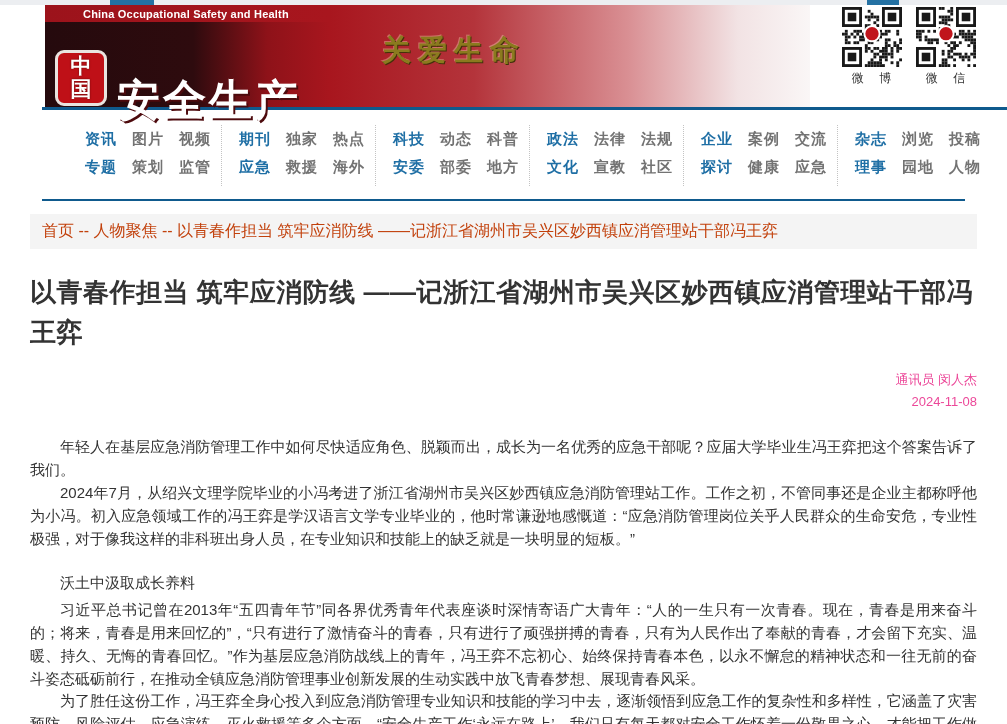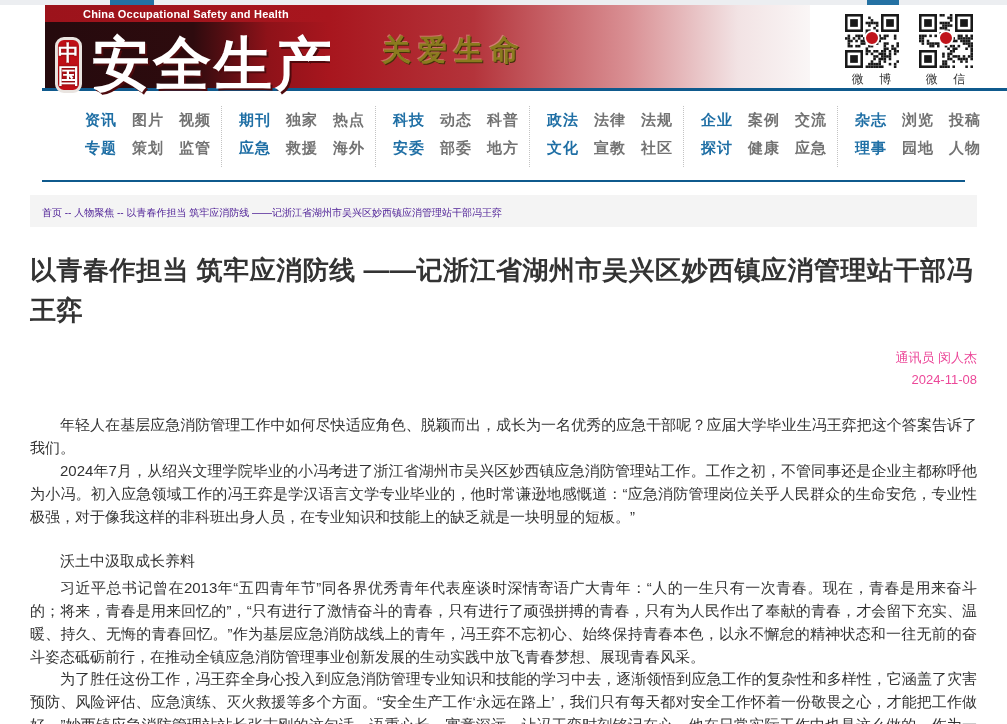--- a/index.html
+++ b/index.html
@@ -6,62 +6,62 @@
   html,body { width:1007px; height:724px; overflow:hidden; background:#fff;
     font-family:"Liberation Sans","DejaVu Sans",sans-serif; }
 
   
   .top-strip { height:5px; background:#eceef1; position:relative; }
   .top-strip .seg { position:absolute; top:0; height:5px; background:#2471a3; }
   .seg-a { left:110px; width:44px; }
   .seg-b { left:867px; width:32px; }
 
   
-  .header { height:83px; display:flex; }
+  .header { height:102px; display:flex; }
   .hdr-left-margin { width:45px; background:#fff; }
   .logo-block { width:285px; color:#fff;
     background:linear-gradient(90deg,#250a0d 0%,#2e0b0e 52%,#8e1219 78%,#a8161e 100%); }
   .logo-en { font-size:11px; font-weight:bold; padding:3px 0 2px 38px;
     background:linear-gradient(90deg,#9c131b 0%,#a8161e 100%); white-space:nowrap; letter-spacing:.2px; }
   .logo-main { display:flex; align-items:center; padding:4px 0 0 10px; }
   .seal { width:52px; height:56px; border:3px solid #e9e4e0; border-radius:9px;
     background:#bf1017; display:flex; flex-direction:column; align-items:center;
     justify-content:center; font-weight:bold; font-size:21px; line-height:1.08;
     text-shadow:0 0 2px #5e0507; }
-  .brand { font-size:58px; font-weight:bold; letter-spacing:3px; margin-left:10px;
-    text-shadow:2px 2px 0 #4d0a0d; white-space:nowrap; }
+  .brand { font-size:43px; font-weight:bold; letter-spacing:3px; margin-left:10px;
+    text-shadow:2px 2px 0 #4d0a0d; white-space:nowrap;margin-top:46px; }
   .slogan-block { flex:1; position:relative;
     background:linear-gradient(90deg,#a8161e 0%,#b4343b 30%,#d98f93 62%,#f2e3e4 85%,#faf6f6 100%); }
   .slogan { position:absolute; font-family:"DejaVu Serif","Liberation Serif",serif;
     font-weight:bold; font-size:29px; letter-spacing:7px; color:#8a7a1e;
     text-shadow:1px 1px 0 #43310a, -1px -1px 0 rgba(255,244,200,.35); white-space:nowrap; }
   .slogan-1 { left:52px; top:26px; }
   .slogan-2 { left:180px; top:44px; }
   .qr-block { width:197px; background:#fff; display:flex; justify-content:center;
-    gap:14px; padding-top:9px; }
+    gap:14px; padding-top:2px; }
   .qr { display:flex; flex-direction:column; align-items:center; }
   .qr svg { width:60px; height:60px; background:#fff; }
   .qr-label { margin-top:3px; font-size:12px; color:#333; letter-spacing:6px;
     text-indent:6px; white-space:nowrap; }
 
   .hdr-divider { height:3px; background:#0f5a8d; margin-left:42px; }
 
   
   .nav { display:flex; padding:15px 0 13px 85px; background:#fff; }
   .nav-group { width:137px; padding-right:14px; }
   .nav-group.sep { border-right:1px dotted #c3c3c3; margin-right:17px; }
   .nav-row { display:flex; gap:15px; margin:5px 0 9px 0; white-space:nowrap; }
   .nav-item { font-size:15px; font-weight:bold; color:#737373; text-decoration:none;
     letter-spacing:1px; cursor:pointer; }
   .nav-item.first { color:#1f6fa5; }
   .nav-divider { height:2px; background:#0f5a8d; margin:0 42px; }
 
   
   .breadcrumb-bar { margin:13px 30px 0 30px; background:#f4f4f4; padding:7px 12px; }
-  .breadcrumb { font-size:10px; color:#4c1d95; white-space:nowrap; }
+  .breadcrumb { font-size:16px; color:#c2410c; white-space:nowrap; }
 
   
   .article { padding:23px 30px 0 30px; }
   .article-title { font-size:26px; font-weight:bold; color:#333; line-height:1.55;
     letter-spacing:.5px; }
   .byline-wrap { text-align:right; color:#ec4899; font-size:13px; margin-top:16px;
     line-height:1.75; }
   .body-text { margin-top:22px; font-size:15px; color:#333; line-height:1.53;
     text-align:justify; }
   .body-text p { text-indent:2em; }

